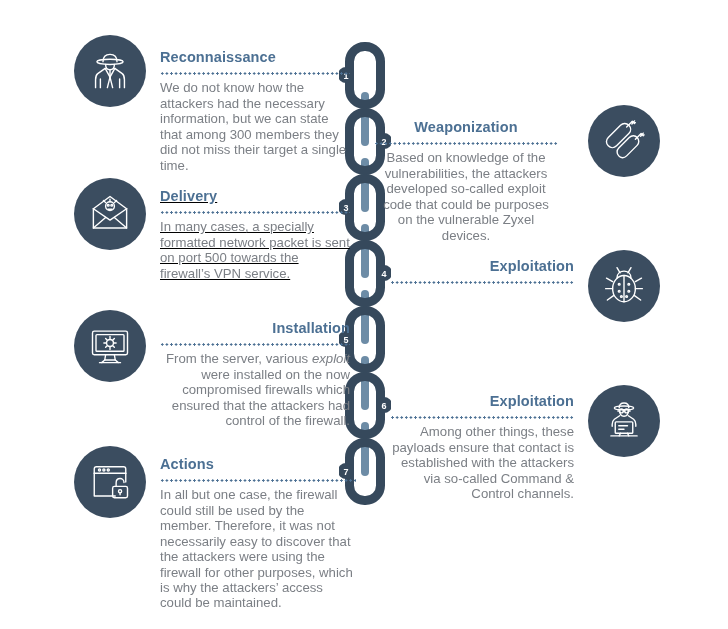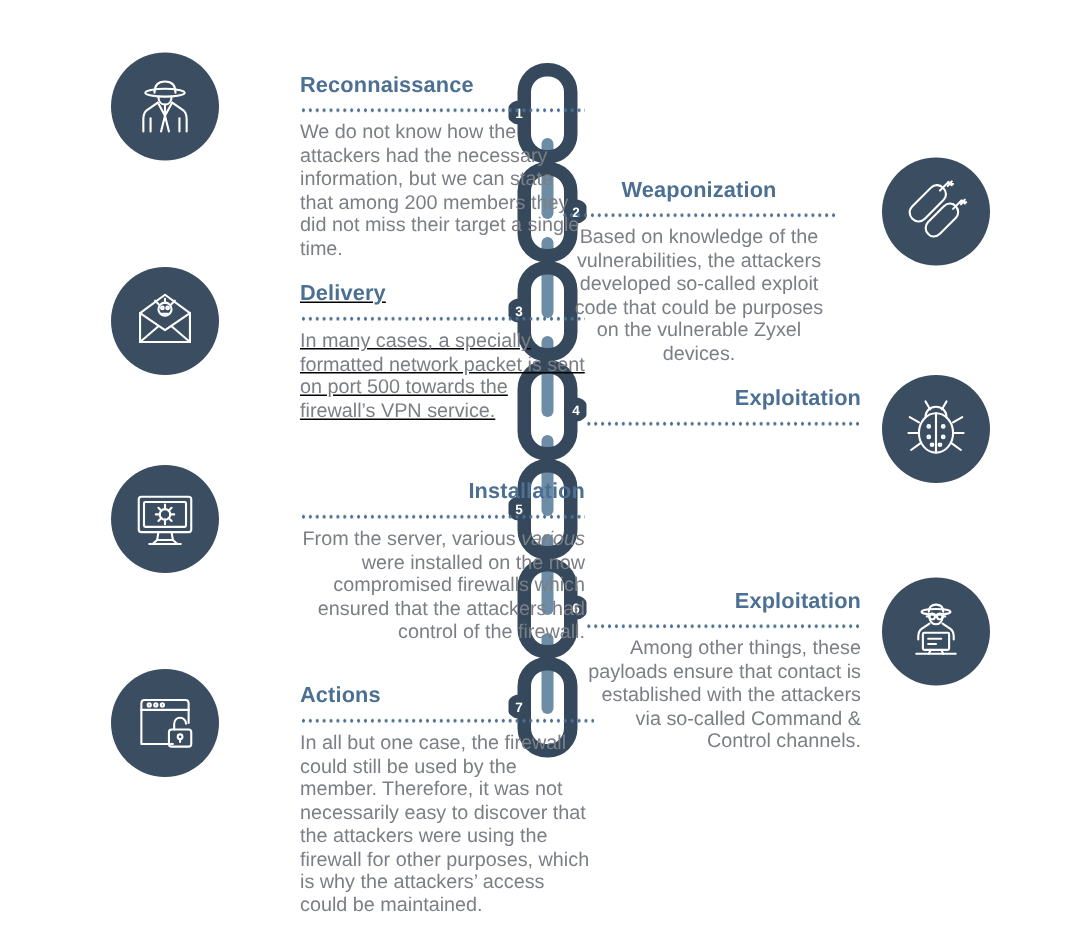--- a/index.html
+++ b/index.html
@@ -42,21 +42,20 @@
     background: #3b4d60;
     display: flex;
     align-items: center;
     justify-content: center;
   }
   .step-icon svg { display: block; }
 
   .step-body {
     position: absolute;
     width: 186px;
-    margin-left: 40px;
   }
 
   .step-title {
     font-size: 14.5px;
     font-weight: bold;
     color: #4c7093;
     letter-spacing: .1px;
     line-height: 1.2;
     white-space: nowrap;
   }
@@ -193,21 +192,21 @@
         <path d="M18.5 21 L24 31 L29.5 21"></path>
         <path d="M24 31 L21 43"></path>
         <path d="M24 31 L27 43"></path>
         <path d="M13 33 L13 43"></path>
         <path d="M35 33 L35 43"></path>
       </svg>
     </div>
     <div class="step-body">
       <div class="step-title">Reconnaissance</div>
       <div class="leader"></div>
-      <div class="step-text">We do not know how the attackers had the necessary information, but we can state that among 200 members they did not miss their target a single time.</div>
+      <div class="step-text">We do not know how the attackers had the necessary information, but we can state that among 300 members they did not miss their target a single time.</div>
     </div>
   </div>
 
   <div class="step side-right" id="step-2">
     <div class="step-icon">
       <svg width="42" height="42" viewBox="0 0 48 48" fill="none" stroke="#ffffff" stroke-width="1.6" stroke-linecap="round" stroke-linejoin="round">
         <path d="M6 20 L20 6 C23 3 27 3.5 29.5 6 C32 8.5 32.5 12.5 29.5 15.5 L15.5 29.5 C12.5 32.5 8.5 32 6 29.5 C3.5 27 3 23 6 20 Z"></path>
         <path d="M27 8 L33 2"></path>
         <path d="M33.5 1.5 L36 4 M36 1 L33 4.5 M37 3 L33 2.5"></path>
         <path d="M18 32 L30 20 C33 17 37 17.5 39 20 C41.5 22.5 41.5 26.5 39 29 L27 41 C24 44 20 43.5 18 41 C15.5 38.5 15.5 34.5 18 32 Z"></path>
@@ -277,21 +276,21 @@
         <circle cx="24" cy="20.5" r="4"></circle>
         <path d="M24 13 L24 16.5 M24 24.5 L24 28"></path>
         <path d="M17 20.5 L20 20.5 M28 20.5 L31 20.5"></path>
         <path d="M19 15.5 L21.2 17.7 M26.8 23.3 L29 25.5"></path>
         <path d="M29 15.5 L26.8 17.7 M21.2 23.3 L19 25.5"></path>
       </svg>
     </div>
     <div class="step-body">
       <div class="step-title">Installation</div>
       <div class="leader"></div>
-      <div class="step-text"><span>From the server, various </span><em>various</em><span> were installed on the now compromised firewalls which ensured that the attackers had control of the firewall.</span></div>
+      <div class="step-text"><span>From the server, various </span><em>exploit</em><span> were installed on the now compromised firewalls which ensured that the attackers had control of the firewall.</span></div>
     </div>
   </div>
 
   <div class="step side-right" id="step-6">
     <div class="step-icon">
       <svg width="42" height="42" viewBox="0 0 48 48" fill="none" stroke="#ffffff" stroke-width="1.6" stroke-linecap="round" stroke-linejoin="round">
         <ellipse cx="24" cy="9" rx="11" ry="2.2"></ellipse>
         <path d="M18.5 9 C18.5 5.5 20.5 3.5 24 3.5 C27.5 3.5 29.5 5.5 29.5 9"></path>
         <path d="M19 12 C19 16 21 18.5 24 18.5 C27 18.5 29 16 29 12"></path>
         <circle cx="21" cy="12.5" r="2.2"></circle>

